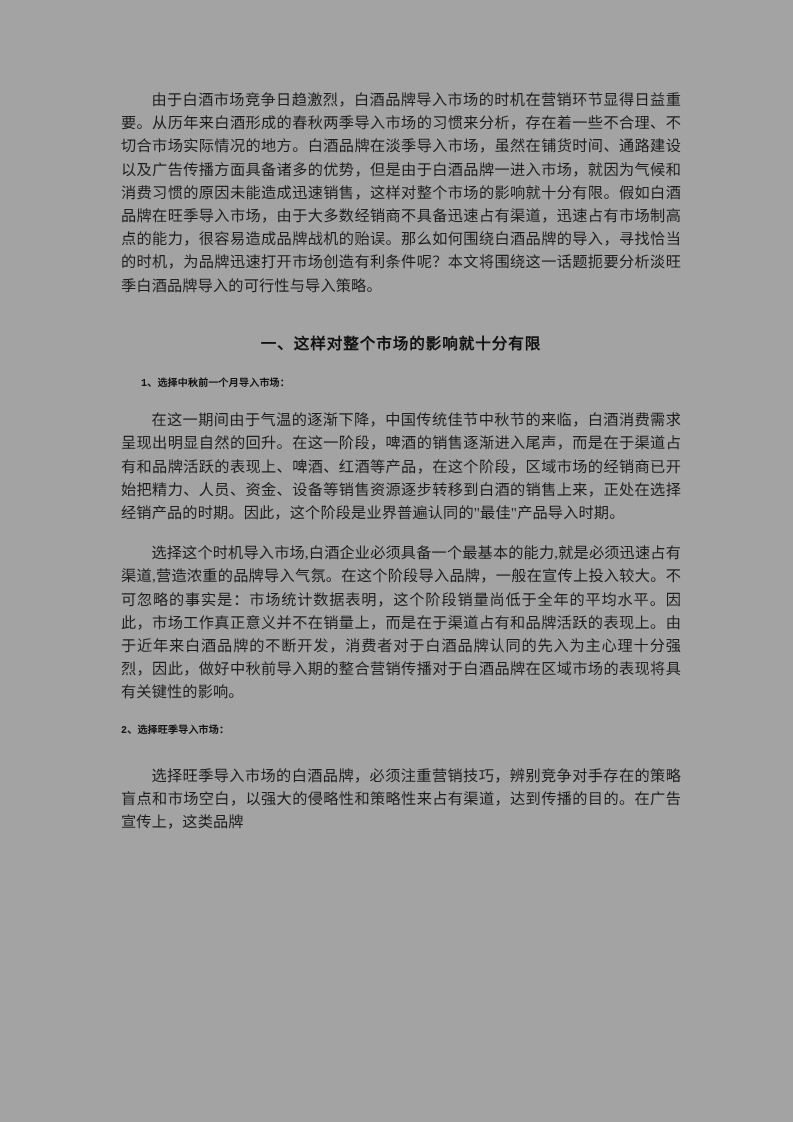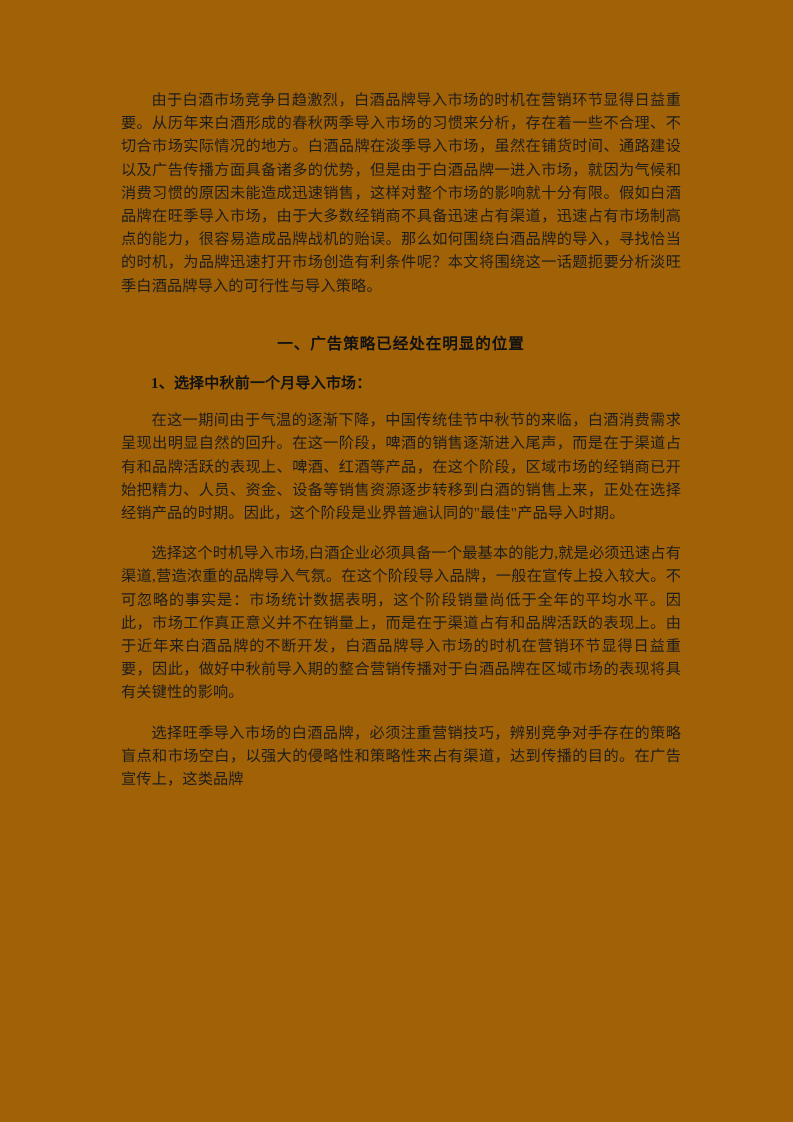--- a/index.html
+++ b/index.html
@@ -11,21 +11,21 @@
   body {
     font-family: "Liberation Serif", "DejaVu Serif", serif;
     color: #1a1a1a;
     -webkit-font-smoothing: antialiased;
   }
   .page {
     position: relative;
     width: 793px;
     height: 1122px;
     margin: 0 auto;
-    background: #a16207;
+    background: #a3a3a3;
     overflow: hidden;
     box-sizing: border-box;
   }
   .content {
     position: absolute;
     left: 121px;
     top: 88px;
     width: 560px;
   }
   .para {
@@ -43,54 +43,56 @@
   .section-heading {
     font-size: 15.6px;
     line-height: 23.2px;
     font-weight: bold;
     text-align: center;
     margin: 18px 0 17px 0;
     letter-spacing: 0.9px;
     color: #121212;
   }
   .sub-heading {
-    font-size: 15px;
+    font-size: 10px;
     line-height: 23.2px;
     font-weight: bold;
     text-indent: 2em;
     margin: 15px 0 13px 0;
     letter-spacing: 0.2px;
     color: #121212;
+    font-family: Liberation Mono, monospace;
   }
   .sub-heading.no-indent {
     text-indent: 0;
   }
   .spacer-sm { height: 9px; }
 </style>
 </head>
 <body>
 
 <div class="page">
   <div class="content">
 
     <p class="para indent">由于白酒市场竞争日趋激烈，白酒品牌导入市场的时机在营销环节显得日益重要。从历年来白酒形成的春秋两季导入市场的习惯来分析，存在着一些不合理、不切合市场实际情况的地方。白酒品牌在淡季导入市场，虽然在铺货时间、通路建设以及广告传播方面具备诸多的优势，但是由于白酒品牌一进入市场，就因为气候和消费习惯的原因未能造成迅速销售，这样对整个市场的影响就十分有限。假如白酒品牌在旺季导入市场，由于大多数经销商不具备迅速占有渠道，迅速占有市场制高点的能力，很容易造成品牌战机的贻误。那么如何围绕白酒品牌的导入，寻找恰当的时机，为品牌迅速打开市场创造有利条件呢？本文将围绕这一话题扼要分析淡旺季白酒品牌导入的可行性与导入策略。</p>
 
     <div class="spacer-sm"></div>
 
-    <h2 class="section-heading">一、广告策略已经处在明显的位置</h2>
+    <h2 class="section-heading">一、这样对整个市场的影响就十分有限</h2>
 
 
     <h3 class="sub-heading">1、选择中秋前一个月导入市场：</h3>
 
     <p class="para indent">在这一期间由于气温的逐渐下降，中国传统佳节中秋节的来临，白酒消费需求呈现出明显自然的回升。在这一阶段，啤酒的销售逐渐进入尾声，而是在于渠道占有和品牌活跃的表现上、啤酒、红酒等产品，在这个阶段，区域市场的经销商已开始把精力、人员、资金、设备等销售资源逐步转移到白酒的销售上来，正处在选择经销产品的时期。因此，这个阶段是业界普遍认同的"最佳"产品导入时期。</p>
 
     <div class="spacer-sm"></div>
 
-    <p class="para indent">选择这个时机导入市场,白酒企业必须具备一个最基本的能力,就是必须迅速占有渠道,营造浓重的品牌导入气氛。在这个阶段导入品牌，一般在宣传上投入较大。不可忽略的事实是：市场统计数据表明，这个阶段销量尚低于全年的平均水平。因此，市场工作真正意义并不在销量上，而是在于渠道占有和品牌活跃的表现上。由于近年来白酒品牌的不断开发，白酒品牌导入市场的时机在营销环节显得日益重要，因此，做好中秋前导入期的整合营销传播对于白酒品牌在区域市场的表现将具有关键性的影响。</p>
+    <p class="para indent">选择这个时机导入市场,白酒企业必须具备一个最基本的能力,就是必须迅速占有渠道,营造浓重的品牌导入气氛。在这个阶段导入品牌，一般在宣传上投入较大。不可忽略的事实是：市场统计数据表明，这个阶段销量尚低于全年的平均水平。因此，市场工作真正意义并不在销量上，而是在于渠道占有和品牌活跃的表现上。由于近年来白酒品牌的不断开发，消费者对于白酒品牌认同的先入为主心理十分强烈，因此，做好中秋前导入期的整合营销传播对于白酒品牌在区域市场的表现将具有关键性的影响。</p>
 
+    <h3 class="sub-heading no-indent">2、选择旺季导入市场：</h3>
 
 
     <div class="spacer-sm"></div>
 
     <p class="para indent">选择旺季导入市场的白酒品牌，必须注重营销技巧，辨别竞争对手存在的策略盲点和市场空白，以强大的侵略性和策略性来占有渠道，达到传播的目的。在广告宣传上，这类品牌</p>
 
   </div>
 </div>
 
 </body></html>

